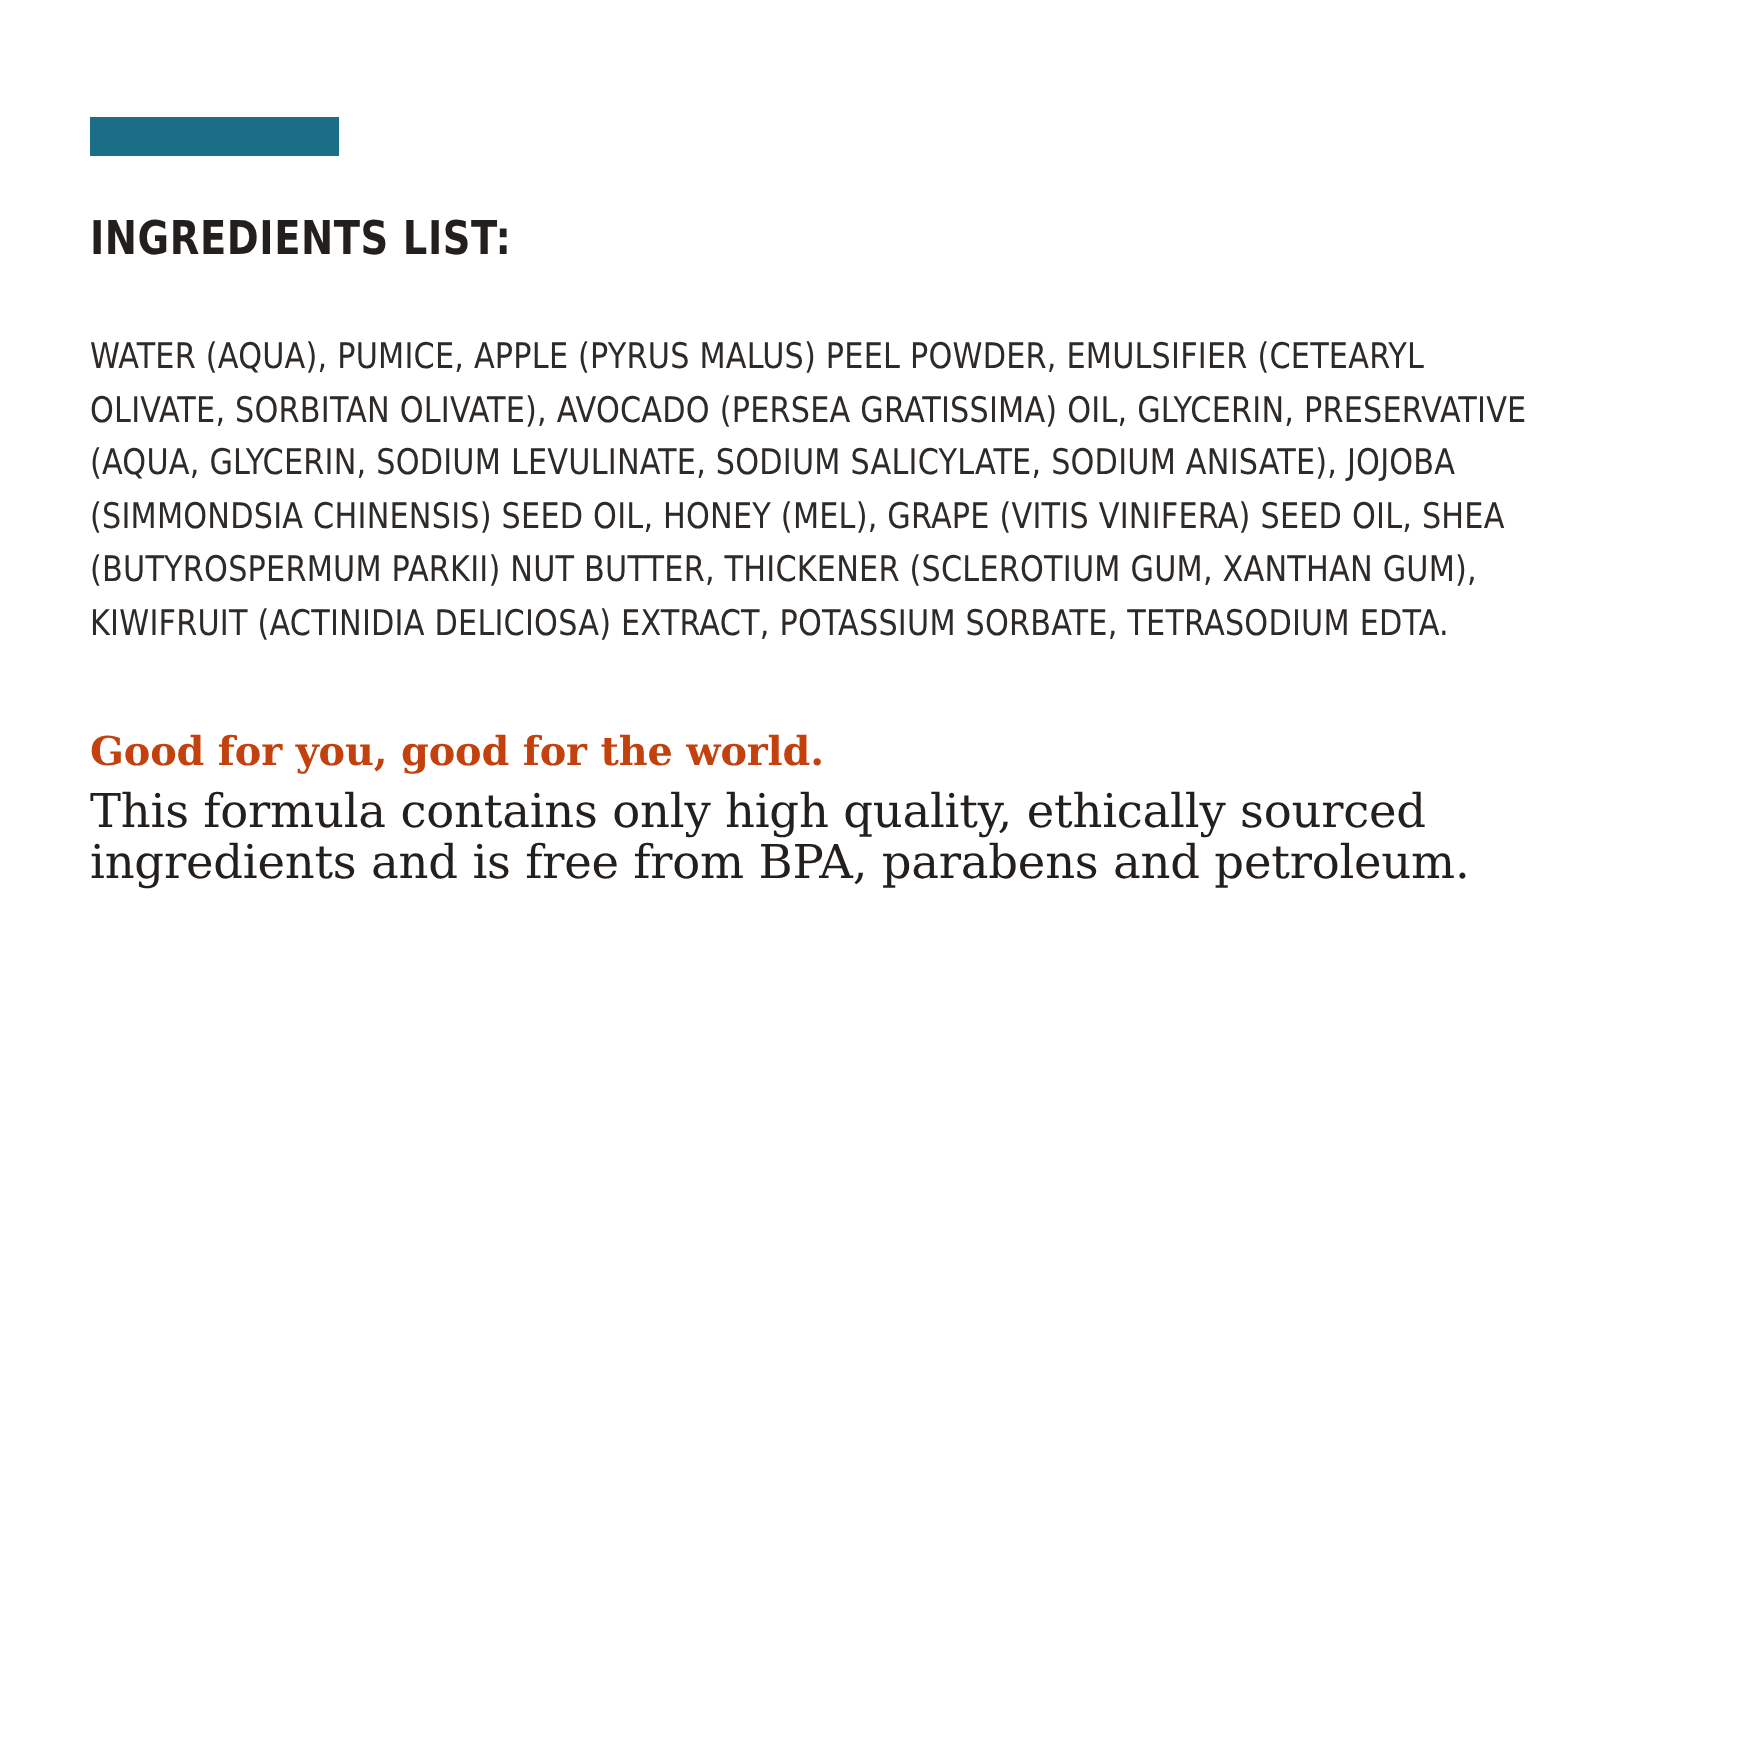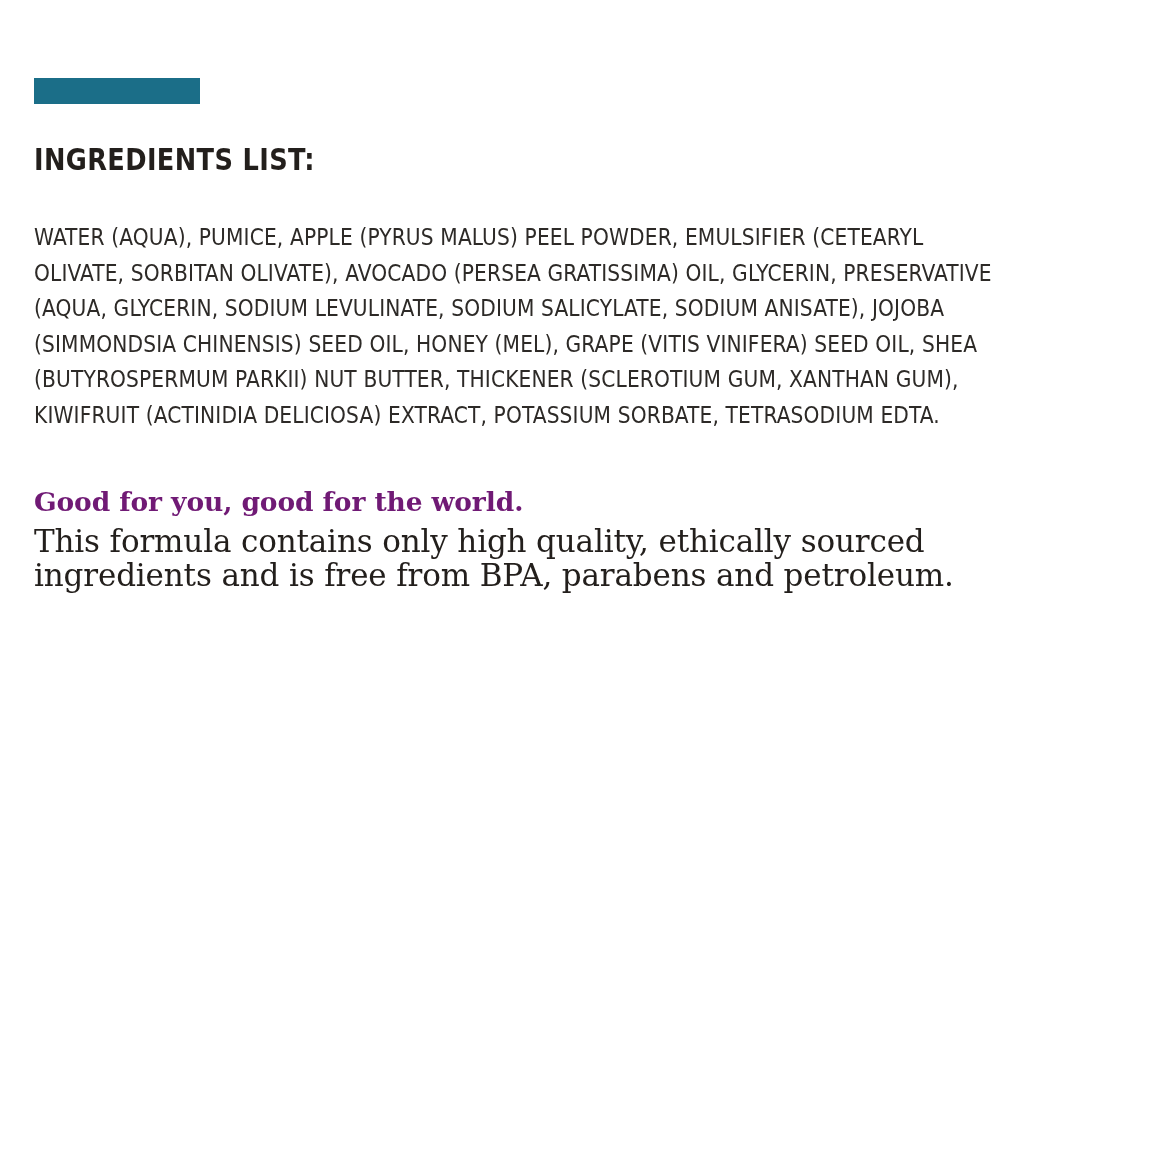--- a/index.html
+++ b/index.html
@@ -12,21 +12,21 @@
     background: #ffffff;
     font-family: "Liberation Sans", sans-serif;
     -webkit-font-smoothing: antialiased;
   }
 
   .page {
     position: relative;
     width: 1167px;
     height: 934px;
     box-sizing: border-box;
-    padding: 78px 60px 0 34px;
+    padding: 78px 60px 0 60px;
     border-radius: 24px;
   }
 
   .accent-bar {
     width: 166px;
     height: 26px;
     background: #1b6e88;
     margin: 0 0 38px 0;
   }
 
@@ -56,21 +56,21 @@
 
   .claim-block {
     margin-top: 52px;
     max-width: 1035px;
   }
 
   .claim-heading {
     font-family: "DejaVu Serif", "Liberation Serif", serif;
     font-size: 26.5px;
     font-weight: 700;
-    color: #701a75;
+    color: #c2410c;
     line-height: 1.25;
     margin: 0 0 6px 0;
     letter-spacing: -0.1px;
   }
 
   .claim-text {
     font-family: "DejaVu Serif", "Liberation Serif", serif;
     font-size: 31px;
     font-weight: 400;
     color: #231f1c;

